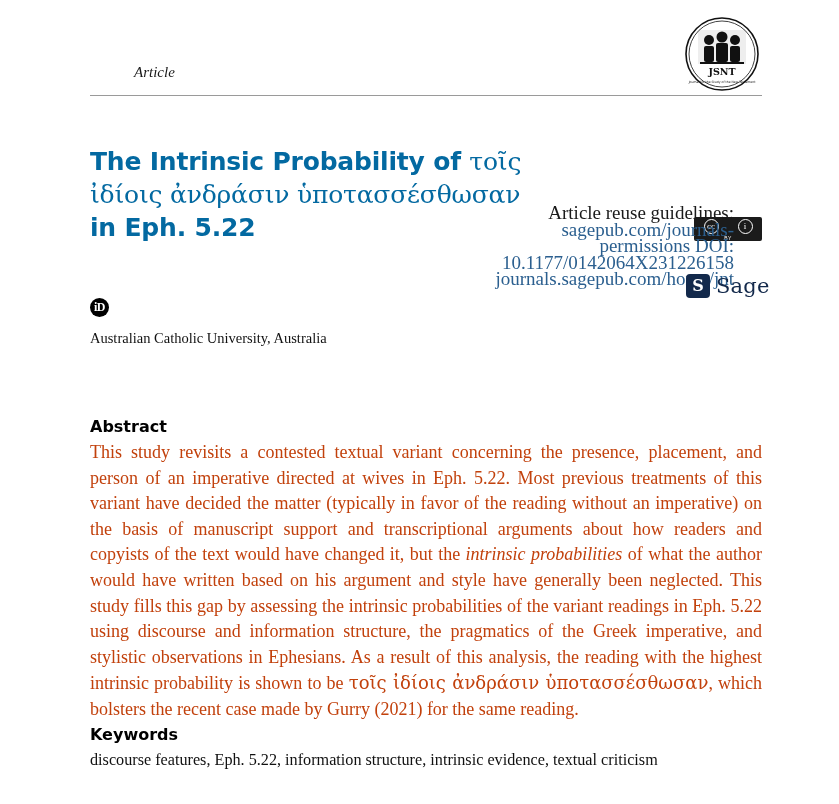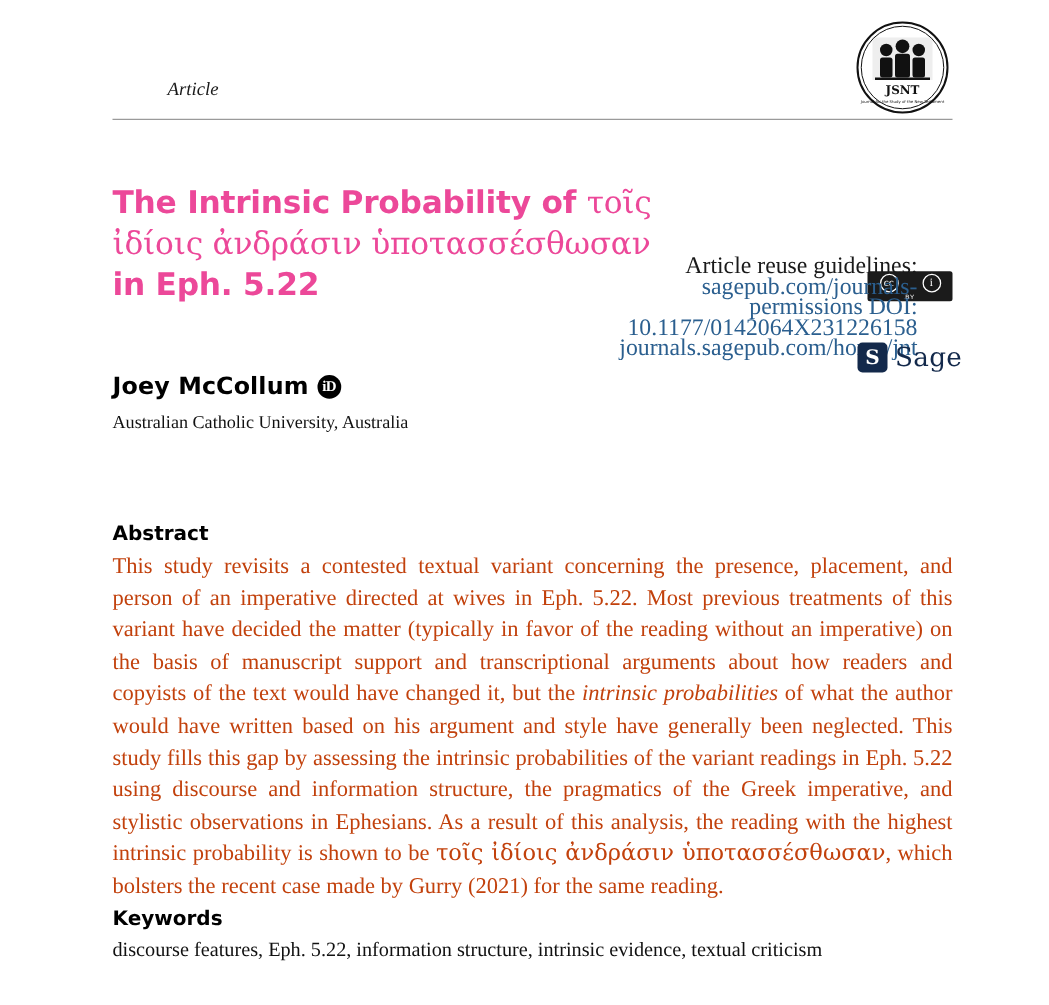--- a/index.html
+++ b/index.html
@@ -55,21 +55,21 @@
   
   .title {
     position: absolute;
     left: 90px;
     top: 128px;
     width: 455px;
     font-family: "DejaVu Sans", sans-serif;
     font-weight: bold;
     font-size: 25px;
     line-height: 33px;
-    color: #ec4899;
+    color: #0369a1;
     letter-spacing: -0.2px;
   }
   .title .gk {
     font-family: "DejaVu Serif", serif;
     font-weight: normal;
     font-style: normal;
   }
 
   
   .author-row {
@@ -273,21 +273,20 @@
       <text x="38" y="66.5" text-anchor="middle" font-family="DejaVu Sans, sans-serif" font-size="3.1" fill="#111">Journal for the Study of the New Testament</text>
     </svg>
   </div>
 
   <div class="article-label">Article</div>
   <div class="top-rule"></div>
 
   <h1 class="title"><span>The Intrinsic Probability of </span><span class="gk">τοῖς ἰδίοις ἀνδράσιν ὑποτασσέσθωσαν</span><span> in Eph. 5.22</span></h1>
 
   <div class="author-row">
-    <span class="author-name">Joey McCollum</span>
     <span class="orcid">iD</span>
   </div>
   <div class="affiliation">Australian Catholic University, Australia</div>
 
 
   <div class="cc-badge">
     <div class="cc-top">
       <span class="circ">cc</span>
       <span class="circ">i</span>
     </div>

